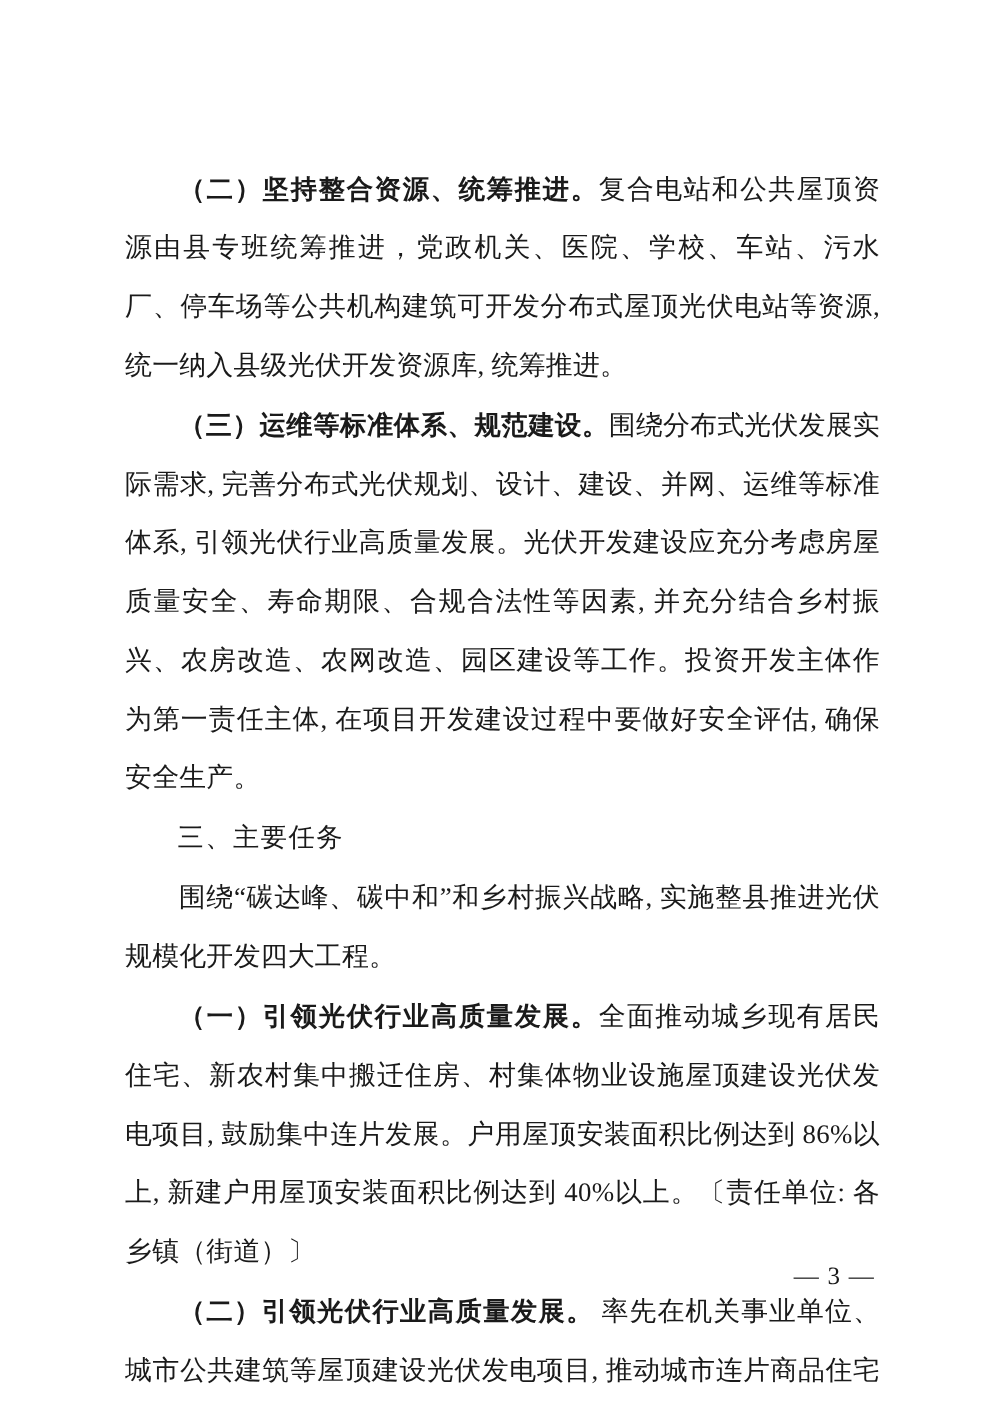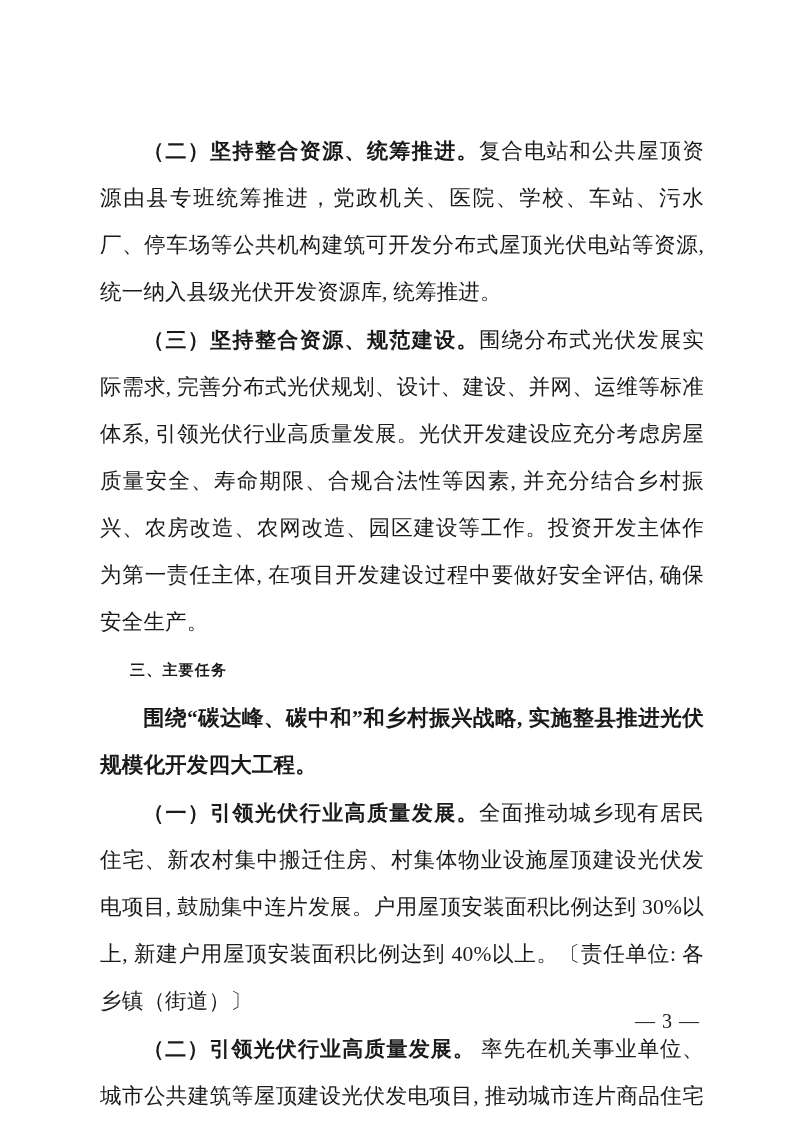--- a/index.html
+++ b/index.html
@@ -28,36 +28,35 @@
   }
   p.para {
     margin: 0 0 1px 0;
     font-size: 21.5px;
     line-height: 47px;
     text-align: justify;
     text-justify: inter-ideograph;
     text-indent: 2em;
     letter-spacing: 0.2px;
     font-family: "Liberation Serif", "DejaVu Serif", serif;
-    font-weight: bold;
   }
   p.para.heading-para {
     font-weight: normal;
   }
   .lead {
     font-family: "DejaVu Sans", "Liberation Sans", sans-serif;
     font-weight: bold;
     font-size: 21px;
     letter-spacing: 0.5px;
   }
   .section-head {
     margin: 0 0 1px 0;
     font-family: "DejaVu Sans", "Liberation Sans", sans-serif;
-    font-weight: bold;
-    font-size: 15px;
+    font-weight: normal;
+    font-size: 21px;
     line-height: 47px;
     text-indent: 2em;
     letter-spacing: 1.2px;
   }
   .footer {
     position: absolute;
     left: 100px;
     right: 96px;
     bottom: 96px;
     font-size: 20px;
@@ -68,26 +67,26 @@
   }
 </style>
 </head>
 <body>
 
 <div class="page">
   <div class="doc-body">
 
     <p class="para heading-para"><span class="lead">（二）坚持整合资源、统筹推进。</span><span>复合电站和公共屋顶资源由县专班统筹推进，党政机关、医院、学校、车站、污水厂、停车场等公共机构建筑可开发分布式屋顶光伏电站等资源, 统一纳入县级光伏开发资源库, 统筹推进。</span></p>
 
-    <p class="para heading-para"><span class="lead">（三）坚持整合资源、规范建设。</span><span>围绕分布式光伏发展实际需求, 完善分布式光伏规划、设计、建设、并网、运维等标准体系, 引领光伏行业高质量发展。光伏开发建设应充分考虑房屋质量安全、寿命期限、合规合法性等因素, 并充分结合乡村振兴、农房改造、农网改造、园区建设等工作。投资开发主体作为第一责任主体, 在项目开发建设过程中要做好安全评估, 确保安全生产。</span></p>
+    <p class="para heading-para"><span class="lead">（三）运维等标准体系、规范建设。</span><span>围绕分布式光伏发展实际需求, 完善分布式光伏规划、设计、建设、并网、运维等标准体系, 引领光伏行业高质量发展。光伏开发建设应充分考虑房屋质量安全、寿命期限、合规合法性等因素, 并充分结合乡村振兴、农房改造、农网改造、园区建设等工作。投资开发主体作为第一责任主体, 在项目开发建设过程中要做好安全评估, 确保安全生产。</span></p>
 
     <p class="section-head">三、主要任务</p>
 
     <p class="para"><span>围绕“碳达峰、碳中和”和乡村振兴战略, 实施整县推进光伏规模化开发四大工程。</span></p>
 
-    <p class="para heading-para"><span class="lead">（一）引领光伏行业高质量发展。</span><span>全面推动城乡现有居民住宅、新农村集中搬迁住房、村集体物业设施屋顶建设光伏发电项目, 鼓励集中连片发展。户用屋顶安装面积比例达到 30%以上, 新建户用屋顶安装面积比例达到 40%以上。〔责任单位: 各乡镇（街道）〕</span></p>
+    <p class="para heading-para"><span class="lead">（一）引领光伏行业高质量发展。</span><span>全面推动城乡现有居民住宅、新农村集中搬迁住房、村集体物业设施屋顶建设光伏发电项目, 鼓励集中连片发展。户用屋顶安装面积比例达到 86%以上, 新建户用屋顶安装面积比例达到 40%以上。〔责任单位: 各乡镇（街道）〕</span></p>
 
     <p class="para heading-para"><span class="lead">（二）引领光伏行业高质量发展。</span><span> 率先在机关事业单位、城市公共建筑等屋顶建设光伏发电项目, 推动城市连片商品住宅小区、拆迁安置住宅小区、商业建筑等屋顶光伏发电项目。现有车站、学校、医院、党政机关办公用房等公共建筑屋顶安装面积比例达到 50%以上; 商业建筑屋顶安装面积比例达到 40%以上; 自来水厂、</span></p>
 
   </div>
 
   <div class="footer">— 3 —</div>
 </div>
 
 </body></html>

